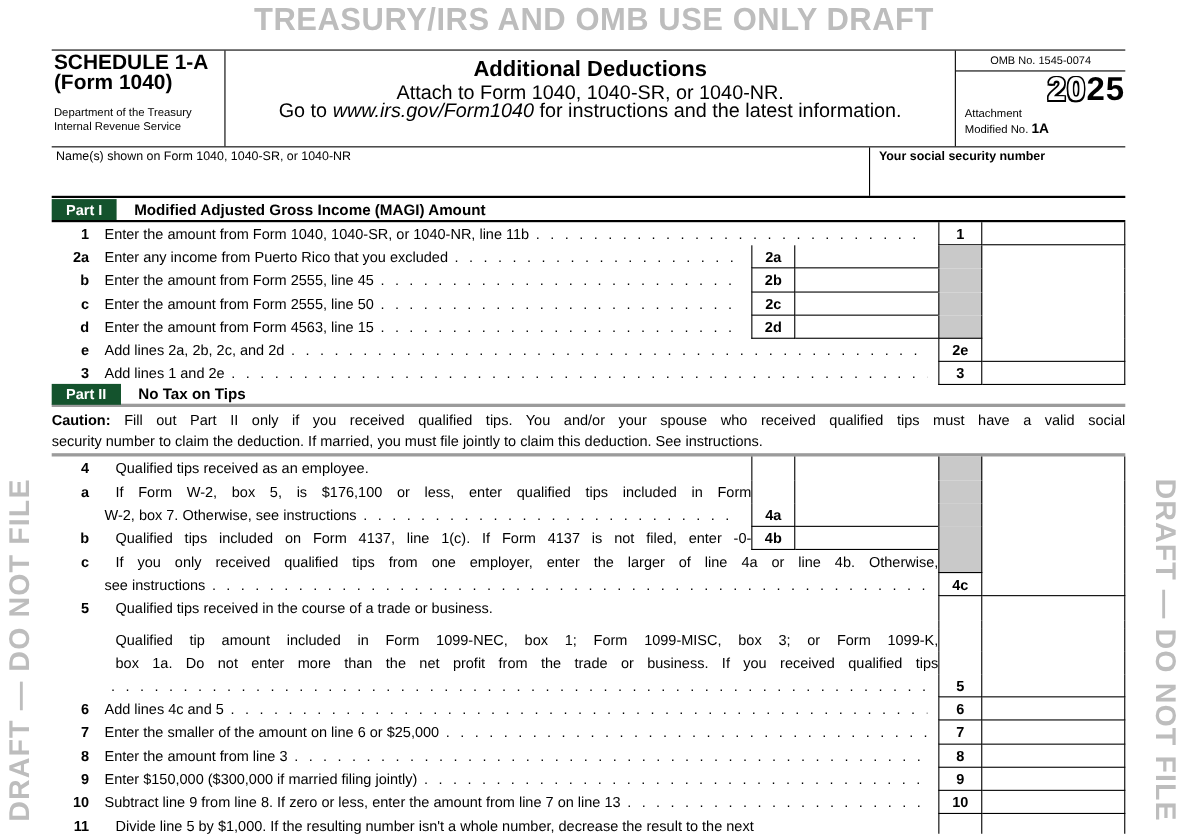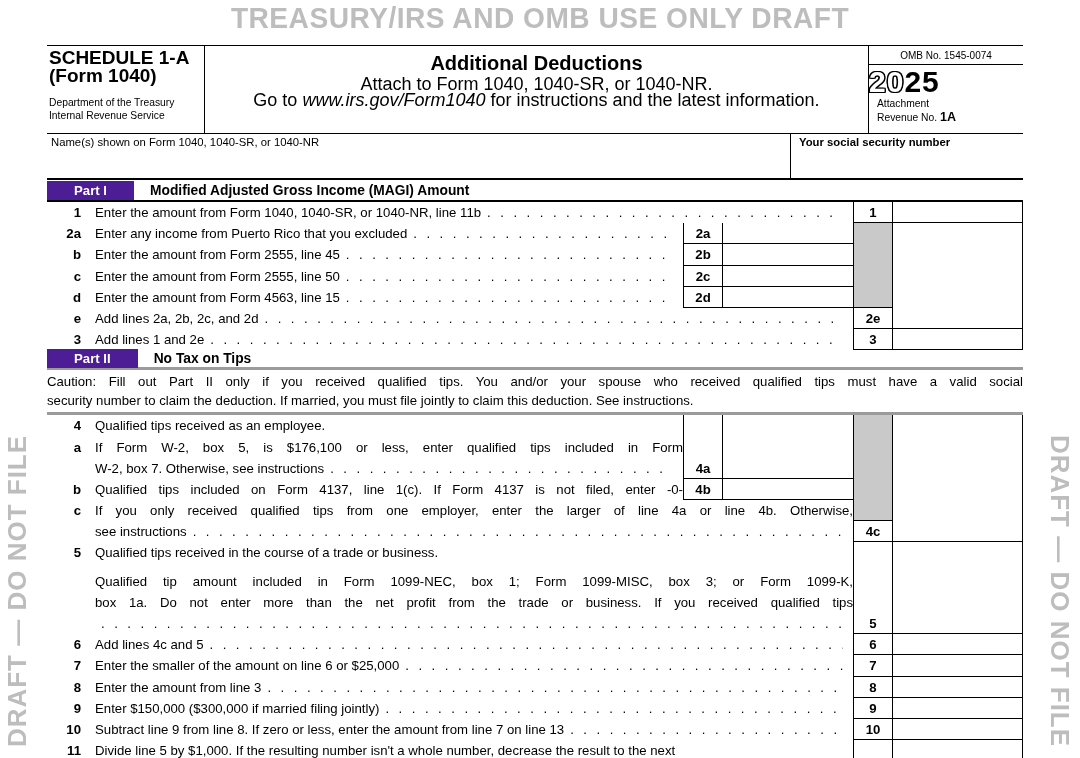--- a/index.html
+++ b/index.html
@@ -1,21 +1,21 @@
 <!DOCTYPE html>
 <html><head>
 <meta charset="utf-8">
 <style>
   * { margin:0; padding:0; box-sizing:border-box; }
   html,body { width:1080px; height:758px; }
   body {
     position:relative; overflow:hidden; background:#fff; color:#000;
     font-family:"Liberation Sans", sans-serif;
   }
-  .b { font-weight:normal; }
+  .b { font-weight:bold; }
   .it { font-style:italic;margin-top:19px; }
 
   
   .wm-top {
     position:absolute; top:2px; left:0; width:100%; text-align:center;
     font-size:29px; font-weight:bold; color:#bdbdbd; letter-spacing:.5px;
     transform:scaleX(.97); white-space:nowrap;
   }
   .wm-side {
     position:absolute; width:360px; height:30px; line-height:30px; text-align:center;
@@ -30,49 +30,49 @@
   
   .hdr { display:flex; border-top:1.5px solid #000; border-bottom:1.5px solid #000; height:89px; }
   .hdr-l { width:158px; border-right:1.5px solid #000; padding:3px 4px 0 2px; flex:none; }
   .sched { font-weight:bold; font-size:19px; line-height:18px; }
   .dept  { font-size:10.3px; line-height:12.5px; margin-top:12px; }
   .hdr-c { flex:1 1 auto; text-align:center; padding-top:5px; }
   .h-title { font-weight:bold; font-size:20px; line-height:25px; }
   .h-sub   { font-weight:normal; font-size:18px; line-height:16px; }
   .hdr-r { width:155px; border-left:1.5px solid #000; flex:none; }
   .omb  { font-size:10px; text-align:center; padding:4px 0 3px; border-bottom:1.2px solid #000; white-space:nowrap; }
-  .year { text-align:left; font-size:30px; line-height:31px; margin-top:1px; font-weight:bold; letter-spacing:1px; }
+  .year { text-align:right; font-size:30px; line-height:31px; margin-top:1px; font-weight:bold; letter-spacing:1px; }
   .yr-o { color:#fff; text-shadow:-1.3px -1.3px 0 #000, 1.3px -1.3px 0 #000, -1.3px 1.3px 0 #000,
           1.3px 1.3px 0 #000, -1.3px 0 0 #000, 1.3px 0 0 #000, 0 -1.3px 0 #000, 0 1.3px 0 #000; }
   .att  { font-size:10.3px; line-height:12px; padding-left:8px; margin-top:1px; white-space:nowrap; }
   .seqv { font-weight:bold; font-size:12.5px; }
 
   
   .namerow { display:flex; height:46px; border-bottom:2.5px solid #000; }
   .name-l { flex:1 1 auto; padding:2px 4px; font-size:11.3px; }
   .name-r { width:233px; flex:none; border-left:1.2px solid #000; padding:2px 8px; font-size:11.3px; font-weight:bold; }
 
   
   .partbar { display:flex; align-items:center; height:21px; }
   .p1bar { border-bottom:2.5px solid #000; margin-top:1px; }
   .p2bar { border-bottom:3px solid #9b9b9b; height:20px; }
-  .chip { background:#4c1d95; color:#fff; font-weight:bold; font-size:13.2px; padding:0 27px; height:19px; line-height:19px; flex:none; }
+  .chip { background:#14532d; color:#fff; font-weight:bold; font-size:13.2px; padding:0 13px; height:19px; line-height:19px; flex:none; }
   .pt   { font-weight:bold; font-size:13.8px; margin-left:16px; white-space:nowrap; }
 
   
   .caution { font-size:13.2px; line-height:19px; border-bottom:3px solid #9b9b9b; padding:2px 0 2px 0; }
   .cl { overflow:hidden; white-space:nowrap; }
   .jl { white-space:normal; text-align:justify; text-align-last:justify; }
 
   
   .row { display:flex; height:21.2px; line-height:21.2px; font-size:13.2px; }
   .row.sp { height:7px; }
   .num  { width:34px; flex:none; text-align:right; font-weight:bold; }
   .txt  { flex:1 1 auto; padding-left:14px; overflow:hidden; display:flex; white-space:nowrap; }
-  .txtb { flex:1 1 auto; padding-left:14px; overflow:hidden; white-space:nowrap; }
+  .txtb { flex:1 1 auto; padding-left:24px; overflow:hidden; white-space:nowrap; }
   .leader { flex:1 1 auto; overflow:hidden; white-space:nowrap; margin:0 10px 0 6px; }
   .leader::after {
     content:"..................................................................................";
     letter-spacing:9.5px; font-weight:normal;
   }
   .lbl  { width:40px; flex:none; border-left:1.5px solid #000; border-right:1.5px solid #000;
           font-weight:bold; text-align:center; }
   .iamt { width:130px; flex:none; }
   .amt  { width:130px; flex:none; border-right:1.5px solid #000; }
   .shade{ width:40px; flex:none; background:#c9c9c9; border-left:1.5px solid #000; border-right:1.5px solid #000; }
@@ -99,21 +99,21 @@
     </div>
     <div class="hdr-c">
       <div class="h-title">Additional Deductions</div>
       <div class="h-sub">Attach to Form 1040, 1040-SR, or 1040-NR.</div>
       <div class="h-sub"><span>Go to </span><span class="it">www.irs.gov/Form1040</span><span> for instructions and the latest information.</span></div>
     </div>
     <div class="hdr-r">
       <div class="omb">OMB No. 1545-0074</div>
       <div class="year"><span class="yr-o">20</span><span>25</span></div>
       <div class="att">Attachment</div>
-      <div class="att"><span>Revenue No. </span><span class="seqv">1A</span></div>
+      <div class="att"><span>Modified No. </span><span class="seqv">1A</span></div>
     </div>
   </div>
 
   <div class="namerow">
     <div class="name-l">
       <span>Name(s) shown on Form 1040, 1040-SR, or 1040-NR</span>
     </div>
     <div class="name-r">
       <span>Your social security number</span>
     </div>

